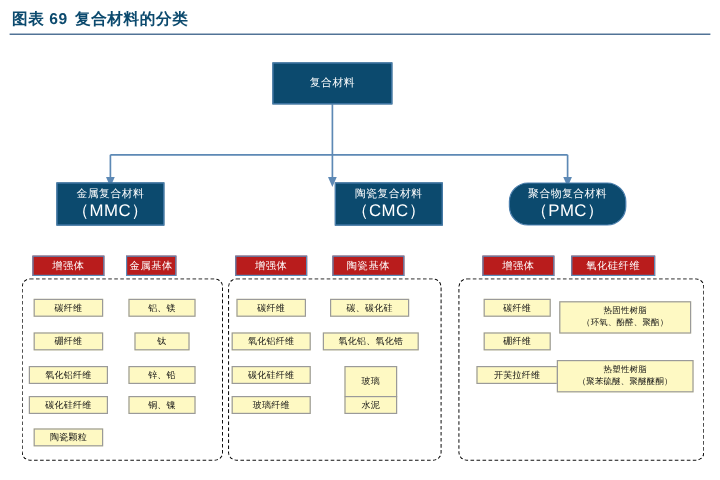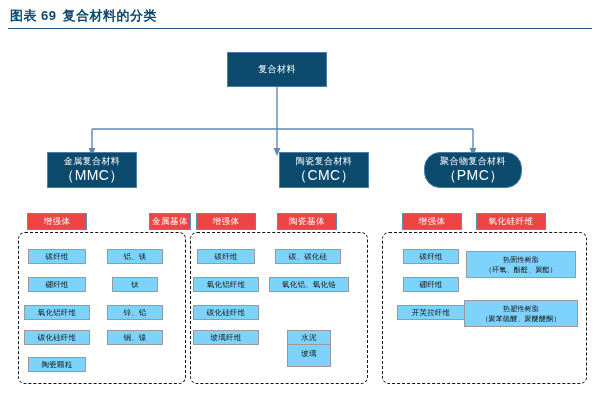--- a/index.html
+++ b/index.html
@@ -36,33 +36,33 @@
     align-items:center;justify-content:center;
     text-align:center;
     font-size:9px;
     line-height:1.25;
     box-sizing:border-box;
     letter-spacing:.4px;
   }
   .bbox .l2{font-size:14px;}
   .shdr{
     position:absolute;
-    background:#ef4444;
+    background:#b91c1c;
     border:1px solid #5b8cba;
     color:#fff;
     font-size:8.5px;
     display:flex;align-items:center;justify-content:center;
     box-sizing:border-box;
     letter-spacing:.5px;
   }
 
   
   .gbox{
     position:absolute;
-    background:#7dd3fc;
+    background:#fef9c3;
     color:#141414;
     font-size:7.5px;
     display:flex;flex-direction:column;
     align-items:center;justify-content:center;
     text-align:center;
     line-height:1.3;
     box-sizing:border-box;
     border:1px solid #9a9a9a;
     letter-spacing:.2px;
   }
@@ -117,21 +117,21 @@
   <div class="bbox" style="left:47px;top:152px;width:90px;height:36px;">
     <span>金属复合材料</span>
     <span class="l2">（MMC）</span>
   </div>
 
   <div class="dash" style="left:18px;top:232px;width:168px;height:152px;"></div>
 
   <div class="shdr" style="left:27px;top:213px;width:60px;height:17px;">
     <span>增强体</span>
   </div>
-  <div class="shdr" style="left:105px;top:213px;width:42px;height:17px;margin-left:44px;">
+  <div class="shdr" style="left:105px;top:213px;width:42px;height:17px;">
     <span>金属基体</span>
   </div>
 
   <div class="gbox" style="left:28px;top:249px;width:58px;height:15px;">
       <span>碳纤维</span>
     </div>
   <div class="gbox" style="left:28px;top:277px;width:58px;height:15px;">
       <span>硼纤维</span>
     </div>
   <div class="gbox" style="left:24px;top:305px;width:66px;height:15px;">
@@ -183,21 +183,21 @@
   <div class="gbox" style="left:193px;top:330px;width:66px;height:15px;">
       <span>玻璃纤维</span>
     </div>
 
   <div class="gbox" style="left:275px;top:249px;width:66px;height:15px;">
       <span>碳、碳化硅</span>
     </div>
   <div class="gbox" style="left:269px;top:277px;width:80px;height:15px;">
       <span>氧化铝、氧化锆</span>
     </div>
-  <div class="gbox" style="left:287px;top:305px;width:44px;height:26px;margin-top:36px;">
+  <div class="gbox" style="left:287px;top:305px;width:44px;height:26px;">
       <span>玻璃</span>
     </div>
   <div class="gbox" style="left:287px;top:330px;width:44px;height:15px;">
       <span>水泥</span>
     </div>
 
   <div class="bbox" style="left:424px;top:152px;width:98px;height:36px;border-radius:16px;">
     <span>聚合物复合材料</span>
     <span class="l2">（PMC）</span>
   </div>

